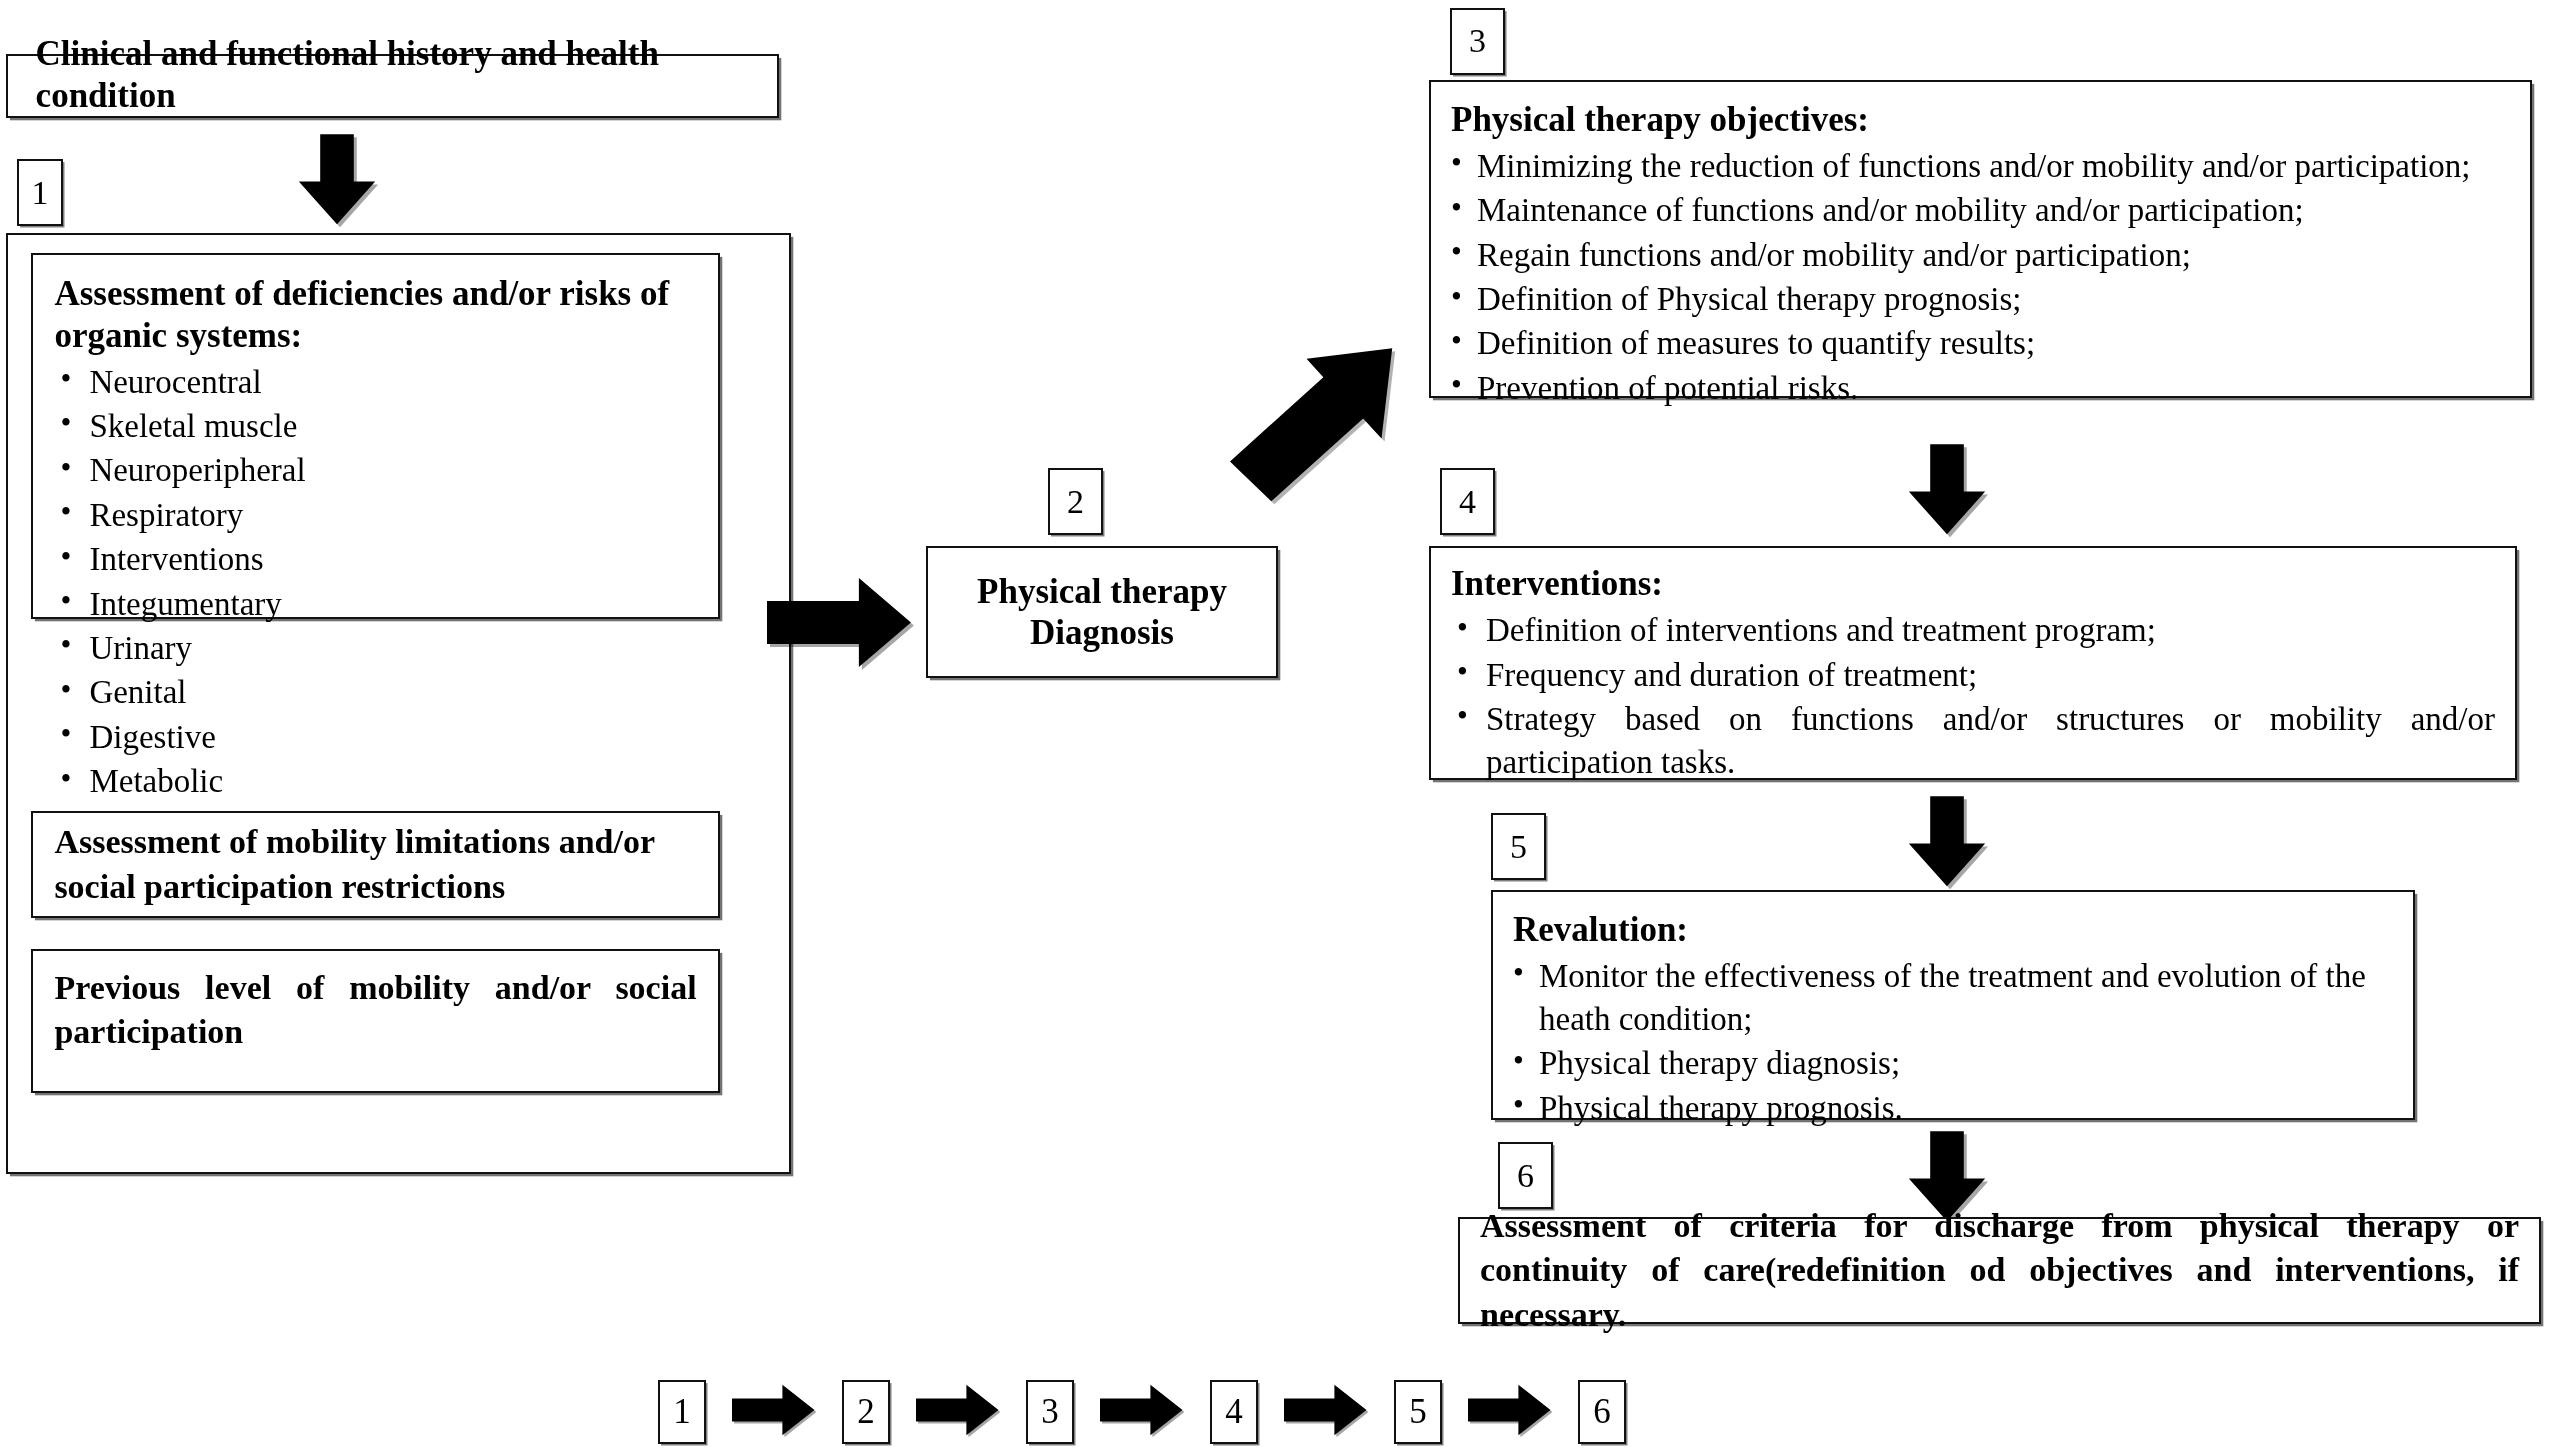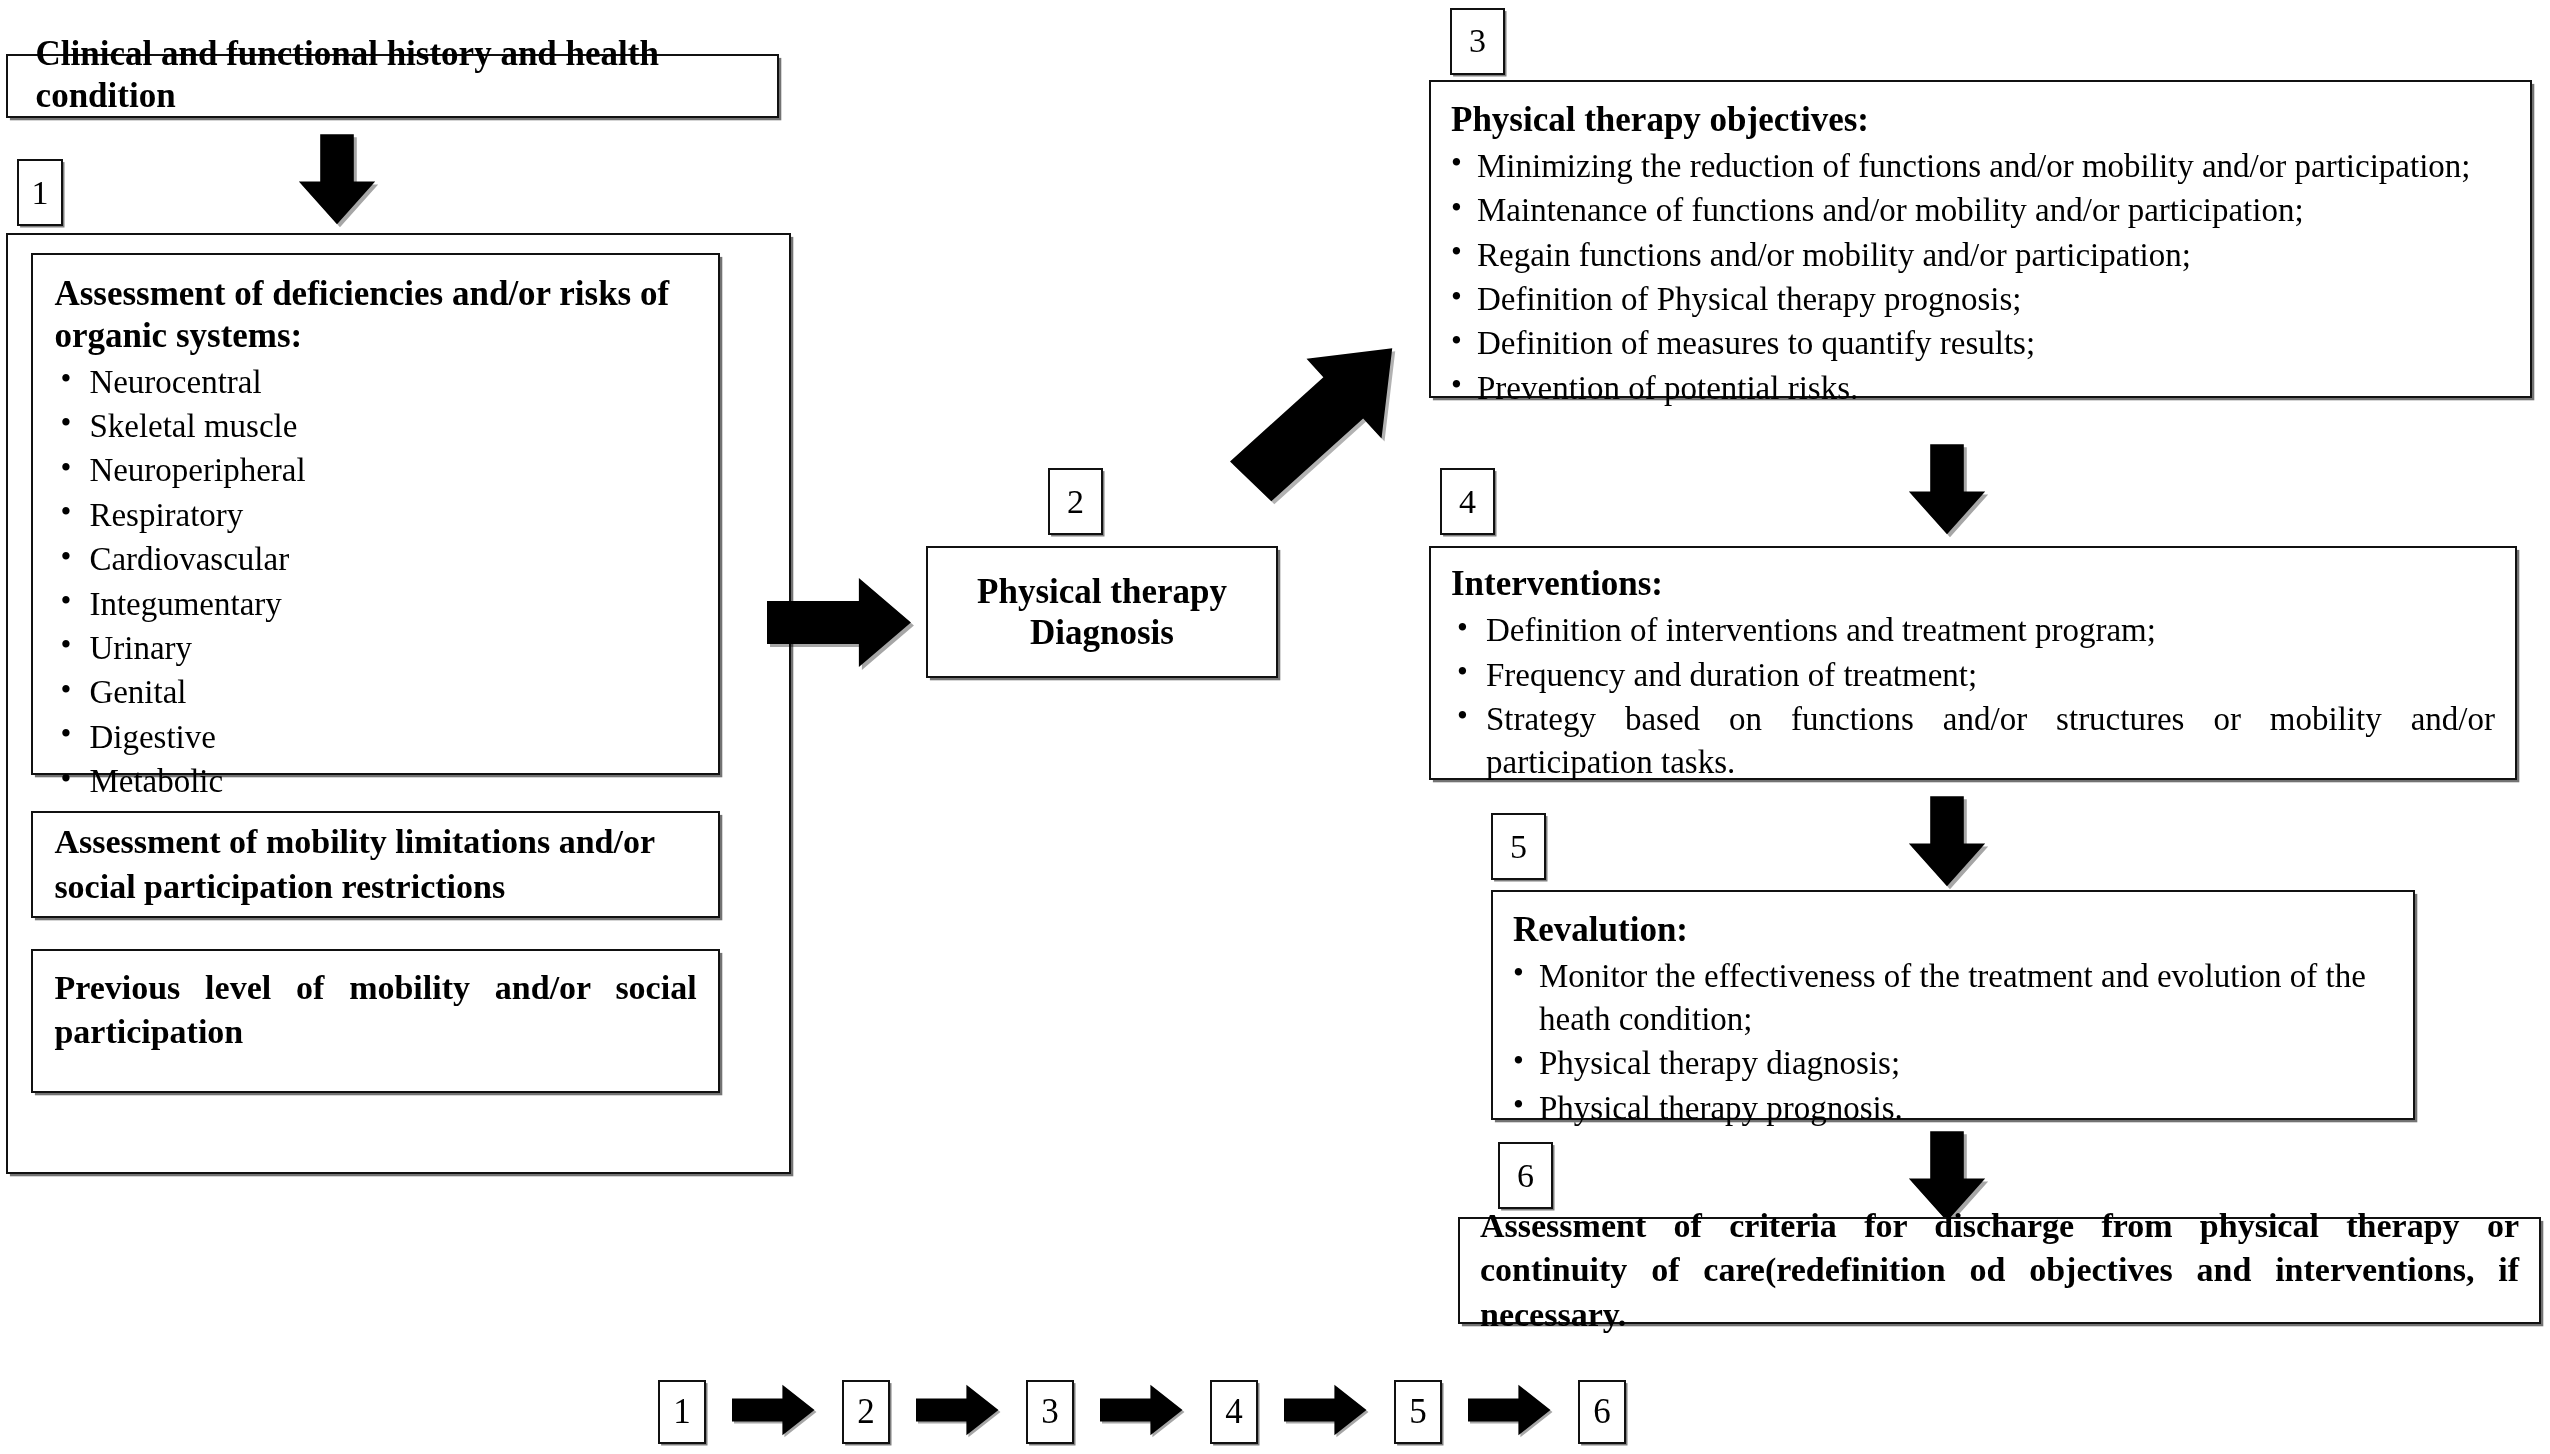--- a/index.html
+++ b/index.html
@@ -108,28 +108,28 @@
   <svg class="arrow-down" style="left:295px; top:134px;" width="84" height="92" viewBox="0 0 110 120">
     <polygon points="33,0 77,0 77,62 105,62 55,118 5,62 33,62" fill="#000000"></polygon>
   </svg>
 
   <div class="abs tag" style="left:17px; top:159px; width:46px; height:67px;">
     <span>1</span>
   </div>
 
   <div class="abs box" style="left:6.1px; top:233px; width:785px; height:941px;"></div>
 
-  <div class="abs box box-thin" style="left:31px; top:253px; width:689px; height:522px; padding:18.4px 21.4px 7.7px 21.4px;">
+  <div class="abs box box-thin" style="left:31px; top:253px; width:689px; height:366px; padding:18.4px 21.4px 7.7px 21.4px;">
     <div class="hdr" style="margin:0 0 4.6px 0;">Assessment of deficiencies and/or risks of organic systems:</div>
     <ul class="plain bodytext" id="systems-list">
         <li>Neurocentral</li>
         <li>Skeletal muscle</li>
         <li>Neuroperipheral</li>
         <li>Respiratory</li>
-        <li>Cardiovascular</li>
+        <li>Interventions</li>
         <li>Integumentary</li>
         <li>Urinary</li>
         <li>Genital</li>
         <li>Digestive</li>
         <li>Metabolic</li>
       </ul>
   </div>
 
   <div class="abs box box-thin" style="left:31px; top:811px; width:689px; height:107px; display:flex; align-items:center; padding:0 21.4px;">
     <div class="bold-block">Assessment of mobility limitations and/or social participation restrictions</div>

